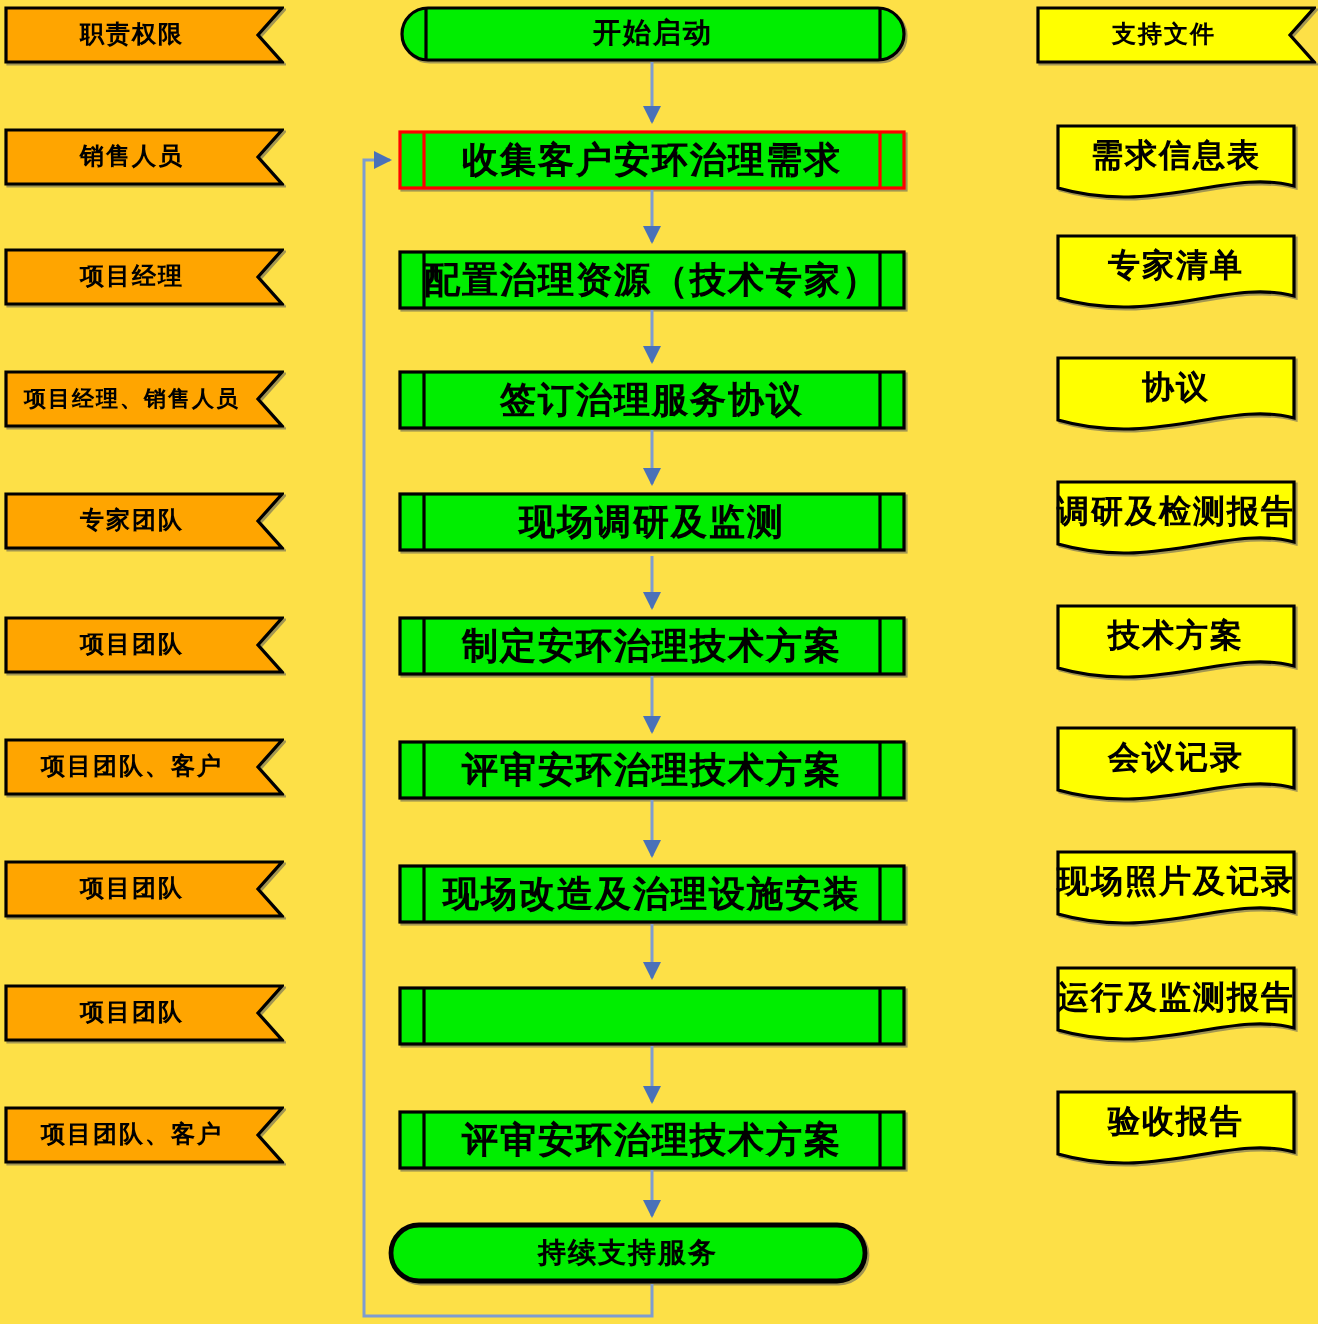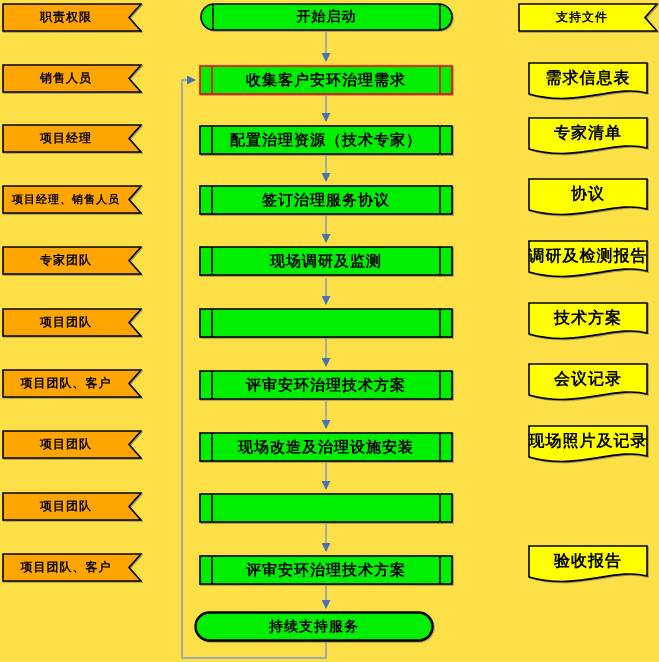--- a/index.html
+++ b/index.html
@@ -5,21 +5,21 @@
   html,body{margin:0;padding:0;background:#ffffff;}
   .canvas{
     position:relative;width:659px;height:662px;background:#fde047;
     font-family:"Liberation Serif", serif;overflow:hidden;
   }
   .shape{position:absolute;display:flex;align-items:center;justify-content:center;}
   .shape > svg{position:absolute;left:0;top:0;width:100%;height:100%;filter:drop-shadow(1.2px 1.2px 0 rgba(90,90,90,0.55));}
   .shape > span{position:relative;z-index:2;font-weight:bold;color:#000;letter-spacing:1px;white-space:nowrap;}
   .ribbon{left:2px;width:140px;height:29px;font-size:12px;}
   .ribbon > span{padding-right:12px;}
-  .step{left:199px;width:254px;height:30px;font-size:15px;}
+  .step{left:199px;width:254px;height:30px;font-size:18px;}
   .terminator-start{left:200px;width:253px;height:28px;font-size:14px;}
   .terminator-end{left:194px;width:240px;height:31px;font-size:14px;}
   .doc{left:528px;width:120px;height:44px;font-size:16px;}
   .doc > span{padding-bottom:11px;}
   .doc-header{left:518px;}
   .connectors{position:absolute;left:0;top:0;width:659px;height:662px;z-index:1;pointer-events:none;}
   .fill-role{fill:#FFA500;}
   .fill-step{fill:#00EE00;}
   .fill-doc{fill:#FFFF00;}
   .stroke-norm{stroke:#000000;stroke-width:1.6;}
@@ -153,20 +153,21 @@
       <line class="stroke-norm" x1="241" y1="1" x2="241" y2="29"></line>
     </svg>
     <span>现场调研及监测</span>
   </div>
   <div class="shape step" style="top:308px">
     <svg viewBox="0 0 254 30" preserveAspectRatio="none">
       <rect class="fill-step stroke-norm" x="1" y="1" width="252" height="28"></rect>
       <line class="stroke-norm" x1="13" y1="1" x2="13" y2="29"></line>
       <line class="stroke-norm" x1="241" y1="1" x2="241" y2="29"></line>
     </svg>
+    <span>制定安环治理技术方案</span>
   </div>
   <div class="shape step" style="top:370px">
     <svg viewBox="0 0 254 30" preserveAspectRatio="none">
       <rect class="fill-step stroke-norm" x="1" y="1" width="252" height="28"></rect>
       <line class="stroke-norm" x1="13" y1="1" x2="13" y2="29"></line>
       <line class="stroke-norm" x1="241" y1="1" x2="241" y2="29"></line>
     </svg>
     <span>评审安环治理技术方案</span>
   </div>
   <div class="shape step" style="top:432px">
@@ -241,20 +242,26 @@
         <path class="fill-doc stroke-norm" d="M1,1 L119,1 L119,31 C86,22 50,46 1,32 Z"></path>
       </svg>
     <span>会议记录</span>
   </div>
   <div class="shape doc" style="top:425px">
     <svg viewBox="0 0 120 44" preserveAspectRatio="none">
         <path class="fill-doc stroke-norm" d="M1,1 L119,1 L119,31 C86,22 50,46 1,32 Z"></path>
       </svg>
     <span>现场照片及记录</span>
   </div>
+  <div class="shape doc" style="top:483px">
+    <svg viewBox="0 0 120 44" preserveAspectRatio="none">
+        <path class="fill-doc stroke-norm" d="M1,1 L119,1 L119,31 C86,22 50,46 1,32 Z"></path>
+      </svg>
+    <span>运行及监测报告</span>
+  </div>
   <div class="shape doc" style="top:545px">
     <svg viewBox="0 0 120 44" preserveAspectRatio="none">
         <path class="fill-doc stroke-norm" d="M1,1 L119,1 L119,31 C86,22 50,46 1,32 Z"></path>
       </svg>
     <span>验收报告</span>
   </div>
 
 </div>
 
 </body></html>

